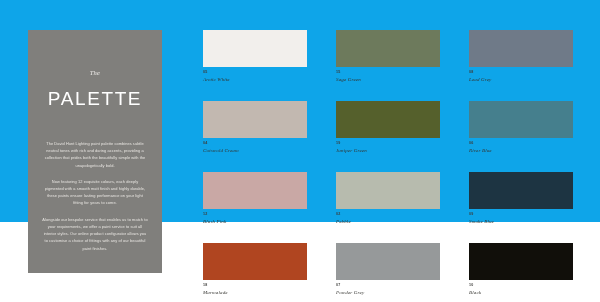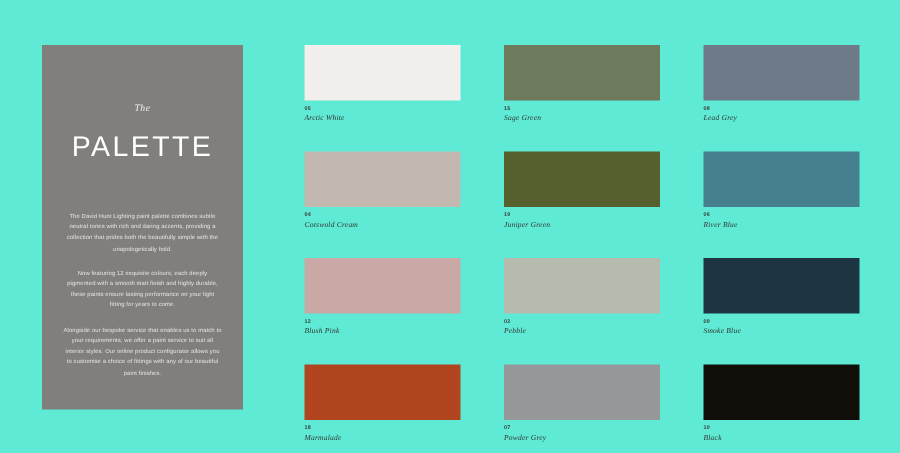--- a/index.html
+++ b/index.html
@@ -10,22 +10,22 @@
     width: 600px;
     height: 302px;
     background: #ffffff;
     font-family: "Liberation Sans", sans-serif;
     overflow: hidden;
   }
 
   .spread {
     position: relative;
     width: 600px;
-    height: 302px;
-    background: #5eead4;
+    height: 222px;
+    background: #0ea5e9;
   }
 
   
   .intro-panel {
     position: absolute;
     left: 28px;
     top: 30px;
     width: 134px;
     height: 243px;
     background: #807f7c;

